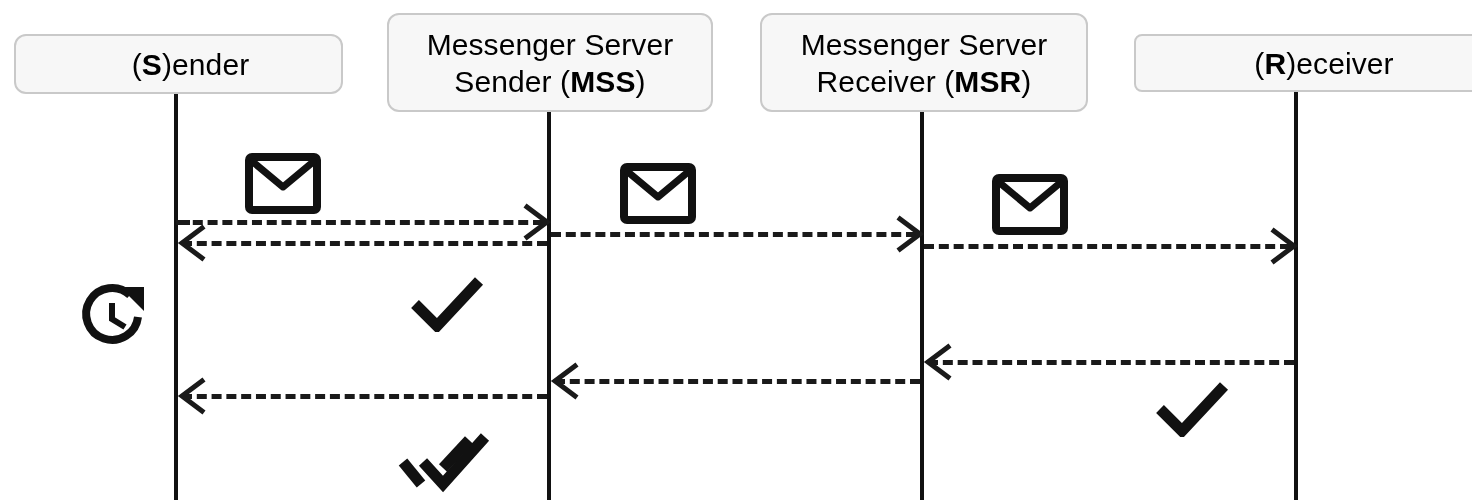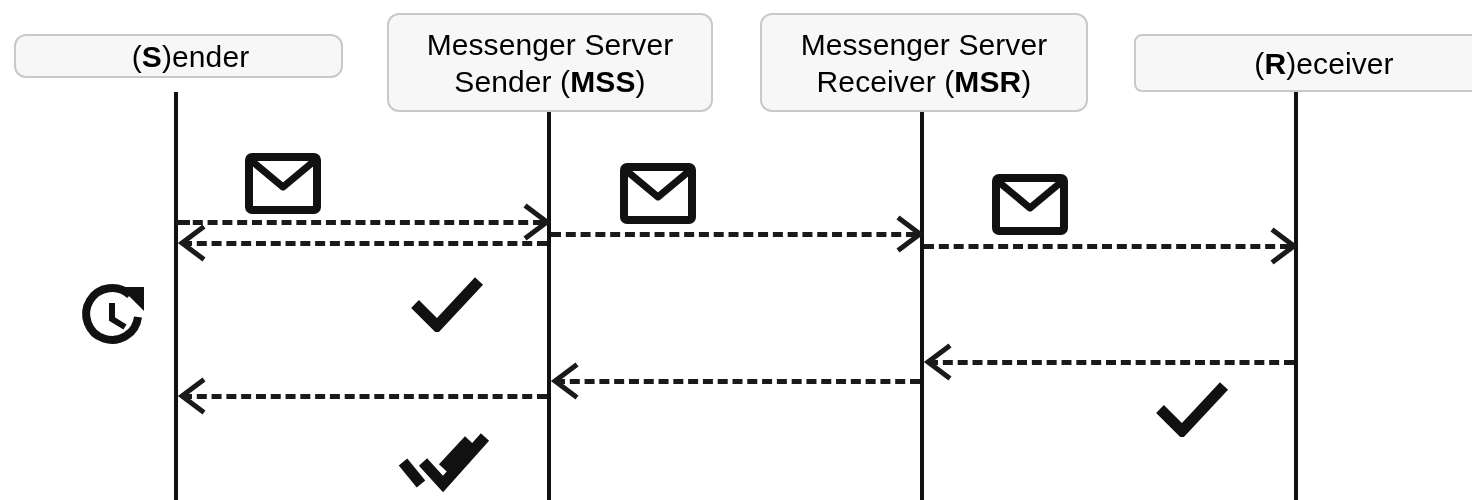--- a/index.html
+++ b/index.html
@@ -64,21 +64,21 @@
 </head>
 <body>
 
 <div id="canvas">
 
   <div class="lifeline" style="left:174px; top:92px;  height:408px;"></div>
   <div class="lifeline" style="left:547px; top:112px; height:388px;"></div>
   <div class="lifeline" style="left:920px; top:112px; height:388px;"></div>
   <div class="lifeline" style="left:1294px; top:92px; height:408px;"></div>
 
-  <div class="participant" style="left:14px; top:34px; width:329px; height:44px;padding-left:24px;">
+  <div class="participant" style="left:14px; top:34px; width:329px; height:60px;padding-left:24px;">
     <span class="ptext">(<b>S</b><span>)ender</span></span>
   </div>
 
   <div class="participant" style="left:387px; top:13px; width:326px; height:99px;">
     <span class="ptext">
       <span>Messenger Server</span><br>
       <span>Sender (</span><b>MSS</b><span>)</span>
     </span>
   </div>
 

